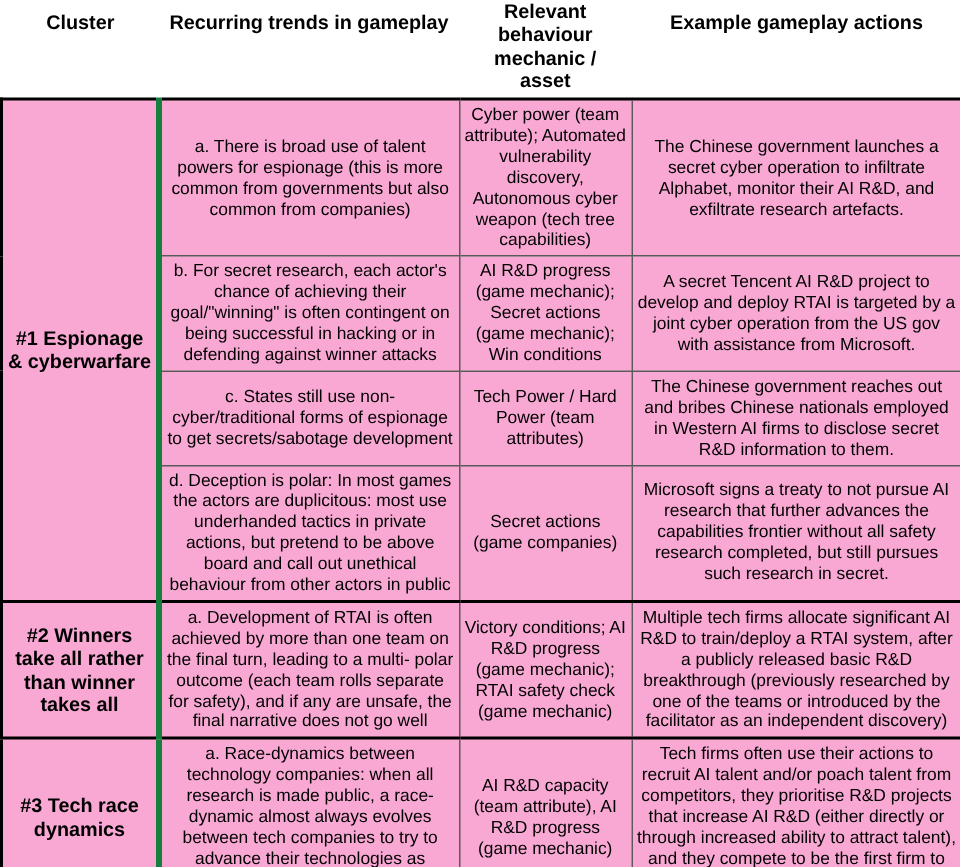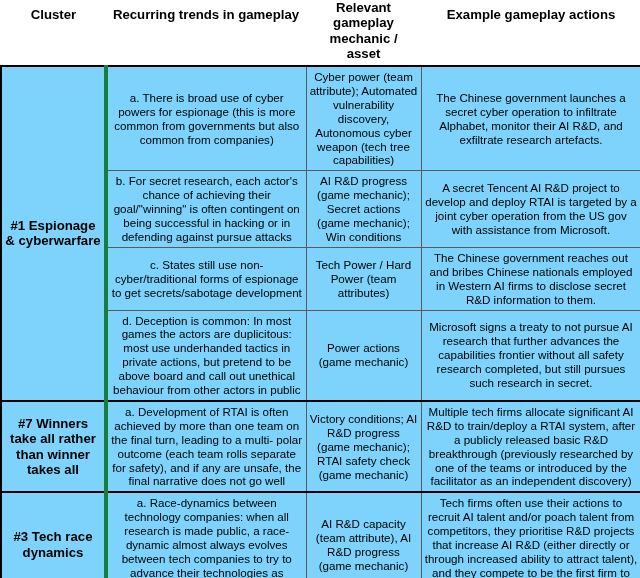--- a/index.html
+++ b/index.html
@@ -55,21 +55,21 @@
   tbody td {
     font-size: 11.6px;
     line-height: 1.2;
     text-align: center;
     vertical-align: middle;
     padding: 3px 3px;
     border-left: 1px solid #5a5a5a;
     border-right: 1px solid #5a5a5a;
     border-top: 1px solid #5a5a5a;
     border-bottom: 1px solid #5a5a5a;
-    background: #7dd3fc;
+    background: #f9a8d4;
     word-wrap: break-word;
   }
 
   tbody td.cluster-cell {
     font-weight: bold;
     font-size: 13.2px;
     line-height: 1.18;
     border-left: 2px solid #000000;
     border-right: 4px solid #15803d;
   }
@@ -94,48 +94,48 @@
     <colgroup>
       <col class="c-cluster">
       <col class="c-trends">
       <col class="c-mechanic">
       <col class="c-example">
     </colgroup>
     <thead>
       <tr class="head-row">
         <th class="h-cluster">Cluster</th>
         <th class="h-trends">Recurring trends in gameplay</th>
-        <th class="h-mechanic">Relevant gameplay mechanic / asset</th>
+        <th class="h-mechanic">Relevant behaviour mechanic / asset</th>
         <th class="h-example">Example gameplay actions</th>
       </tr>
     </thead>
     <tbody>
         <tr class="cluster-start">
           <td class="cluster-cell" rowspan="4">#1 Espionage &amp; cyberwarfare</td>
-          <td>a. There is broad use of cyber powers for espionage (this is more common from governments but also common from companies)</td>
+          <td>a. There is broad use of talent powers for espionage (this is more common from governments but also common from companies)</td>
           <td>Cyber power (team attribute); Automated vulnerability discovery, Autonomous cyber weapon (tech tree capabilities)</td>
           <td class="last-col">The Chinese government launches a secret cyber operation to infiltrate Alphabet, monitor their AI R&amp;D, and exfiltrate research artefacts.</td>
         </tr>
         <tr>
-          <td>b. For secret research, each actor's chance of achieving their goal/"winning" is often contingent on being successful in hacking or in defending against pursue attacks</td>
+          <td>b. For secret research, each actor's chance of achieving their goal/"winning" is often contingent on being successful in hacking or in defending against winner attacks</td>
           <td>AI R&amp;D progress (game mechanic); Secret actions (game mechanic); Win conditions</td>
           <td class="last-col">A secret Tencent AI R&amp;D project to develop and deploy RTAI is targeted by a joint cyber operation from the US gov with assistance from Microsoft.</td>
         </tr>
         <tr>
           <td>c. States still use non-cyber/traditional forms of espionage to get secrets/sabotage development</td>
           <td>Tech Power / Hard Power (team attributes)</td>
           <td class="last-col">The Chinese government reaches out and bribes Chinese nationals employed in Western AI firms to disclose secret R&amp;D information to them.</td>
         </tr>
         <tr>
-          <td>d. Deception is common: In most games the actors are duplicitous: most use underhanded tactics in private actions, but pretend to be above board and call out unethical behaviour from other actors in public</td>
-          <td>Power actions (game mechanic)</td>
+          <td>d. Deception is polar: In most games the actors are duplicitous: most use underhanded tactics in private actions, but pretend to be above board and call out unethical behaviour from other actors in public</td>
+          <td>Secret actions (game companies)</td>
           <td class="last-col">Microsoft signs a treaty to not pursue AI research that further advances the capabilities frontier without all safety research completed, but still pursues such research in secret.</td>
         </tr>
         <tr class="cluster-start">
-          <td class="cluster-cell" rowspan="1">#7 Winners take all rather than winner takes all</td>
+          <td class="cluster-cell" rowspan="1">#2 Winners take all rather than winner takes all</td>
           <td>a. Development of RTAI is often achieved by more than one team on the final turn, leading to a multi- polar outcome (each team rolls separate for safety), and if any are unsafe, the final narrative does not go well</td>
           <td>Victory conditions; AI R&amp;D progress (game mechanic); RTAI safety check (game mechanic)</td>
           <td class="last-col">Multiple tech firms allocate significant AI R&amp;D to train/deploy a RTAI system, after a publicly released basic R&amp;D breakthrough (previously researched by one of the teams or introduced by the facilitator as an independent discovery)</td>
         </tr>
         <tr class="cluster-start table-last">
           <td class="cluster-cell" rowspan="1">#3 Tech race dynamics</td>
           <td>a. Race-dynamics between technology companies: when all research is made public, a race-dynamic almost always evolves between tech companies to try to advance their technologies as quickly as possible</td>
           <td>AI R&amp;D capacity (team attribute), AI R&amp;D progress (game mechanic)</td>
           <td class="last-col">Tech firms often use their actions to recruit AI talent and/or poach talent from competitors, they prioritise R&amp;D projects that increase AI R&amp;D (either directly or through increased ability to attract talent), and they compete to be the first firm to research promising AI R&amp;D advances</td>
         </tr>

